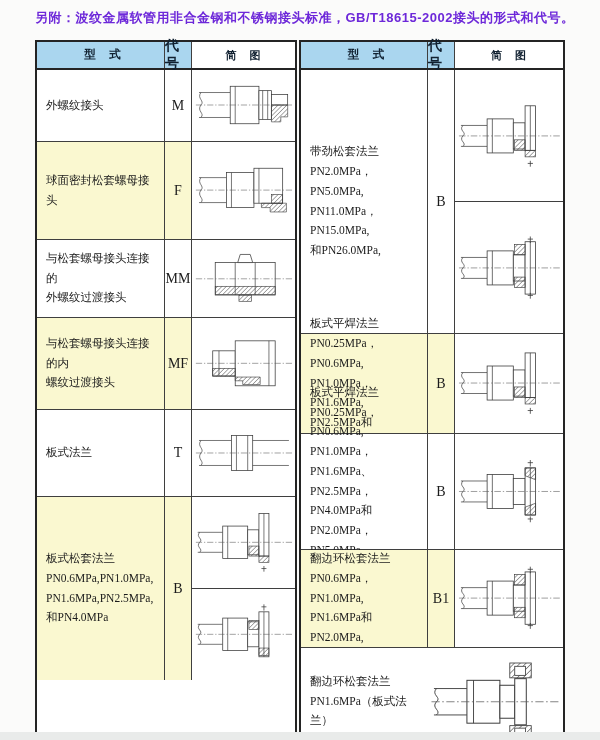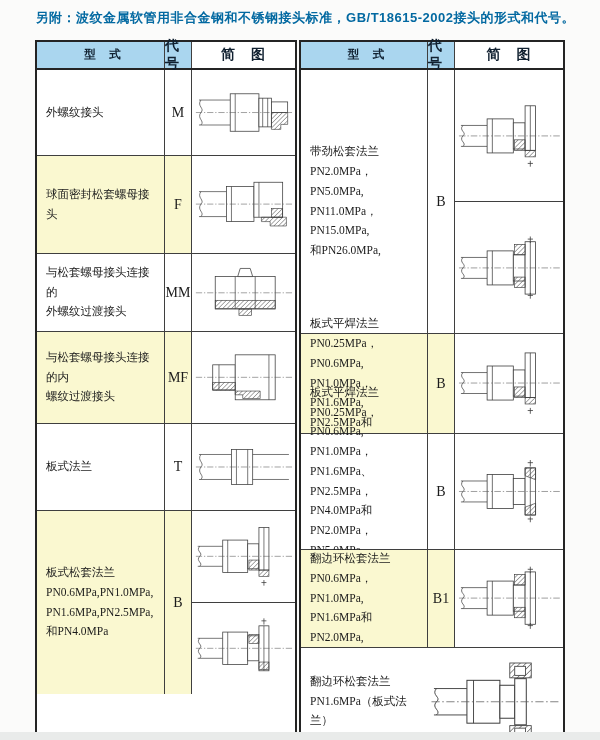--- a/index.html
+++ b/index.html
@@ -4,32 +4,32 @@
 <style>
   * { margin:0; padding:0; box-sizing:border-box; }
   html,body { background:#ffffff; }
   .page {
     position:relative; width:600px; height:740px; overflow:hidden;
     background:#fbfbfa; font-family:"Liberation Serif", serif; color:#1b1b1b;
   }
   .title {
     position:absolute; left:35px; top:9px; width:540px;
     font-family:"Liberation Sans", sans-serif; font-weight:bold;
-    font-size:13px; letter-spacing:0.5px; color:#0369a1;text-align:right;
+    font-size:13px; letter-spacing:0.5px; color:#6d28d9;
   }
   .tables { position:absolute; left:35px; top:40px; display:flex; }
   .tbl { width:262px; border:2px solid #242424; background:#ffffff; display:flex; flex-direction:column; }
   .tbl.right { width:266px; margin-left:2px; }
   .thead {
     height:28px; display:flex; background:var(--blue,#aad6ef);
     border-bottom:2px solid #242424;
   }
   .hcell {
     display:flex; align-items:center; justify-content:center;
-    font-weight:bold; font-size:14px; color:#102030; letter-spacing:1px;
+    font-weight:bold; font-size:11px; color:#102030; letter-spacing:1px;
   }
   .trow { display:flex; border-bottom:1px solid #3f3f3f; background:#ffffff; }
   .trow:last-child { border-bottom:none; }
   .ctype {
     width:127px; display:flex; align-items:center;
     padding:3px 4px 3px 9px; font-size:11.5px; line-height:1.72;
   }
   .tbl.right .ctype { width:126px; }
   .ccode {
     width:28px; border-left:1px solid #3f3f3f; border-right:1px solid #3f3f3f;
@@ -62,21 +62,21 @@
 
   <div class="tables">
 
     <div class="tbl left">
       <div class="thead">
         <div class="hcell ctype">型　式</div>
         <div class="hcell ccode">代号</div>
         <div class="hcell cdiag">简　图</div>
       </div>
 
-      <div class="trow" style="height:86px">
+      <div class="trow" style="height:72px">
         <div class="ctype">
             <span class="tlines">外螺纹接头</span>
           </div>
         <div class="ccode">
             <span>M</span>
           </div>
         <div class="cdiag">
             <svg class="fig" viewBox="0 0 160 100" preserveAspectRatio="xMidYMid meet">
               <line x1="8" y1="30" x2="58" y2="30" stroke="#3a3a3a" stroke-width="1.1"></line>
               <line x1="8" y1="70" x2="58" y2="70" stroke="#3a3a3a" stroke-width="1.1"></line>

